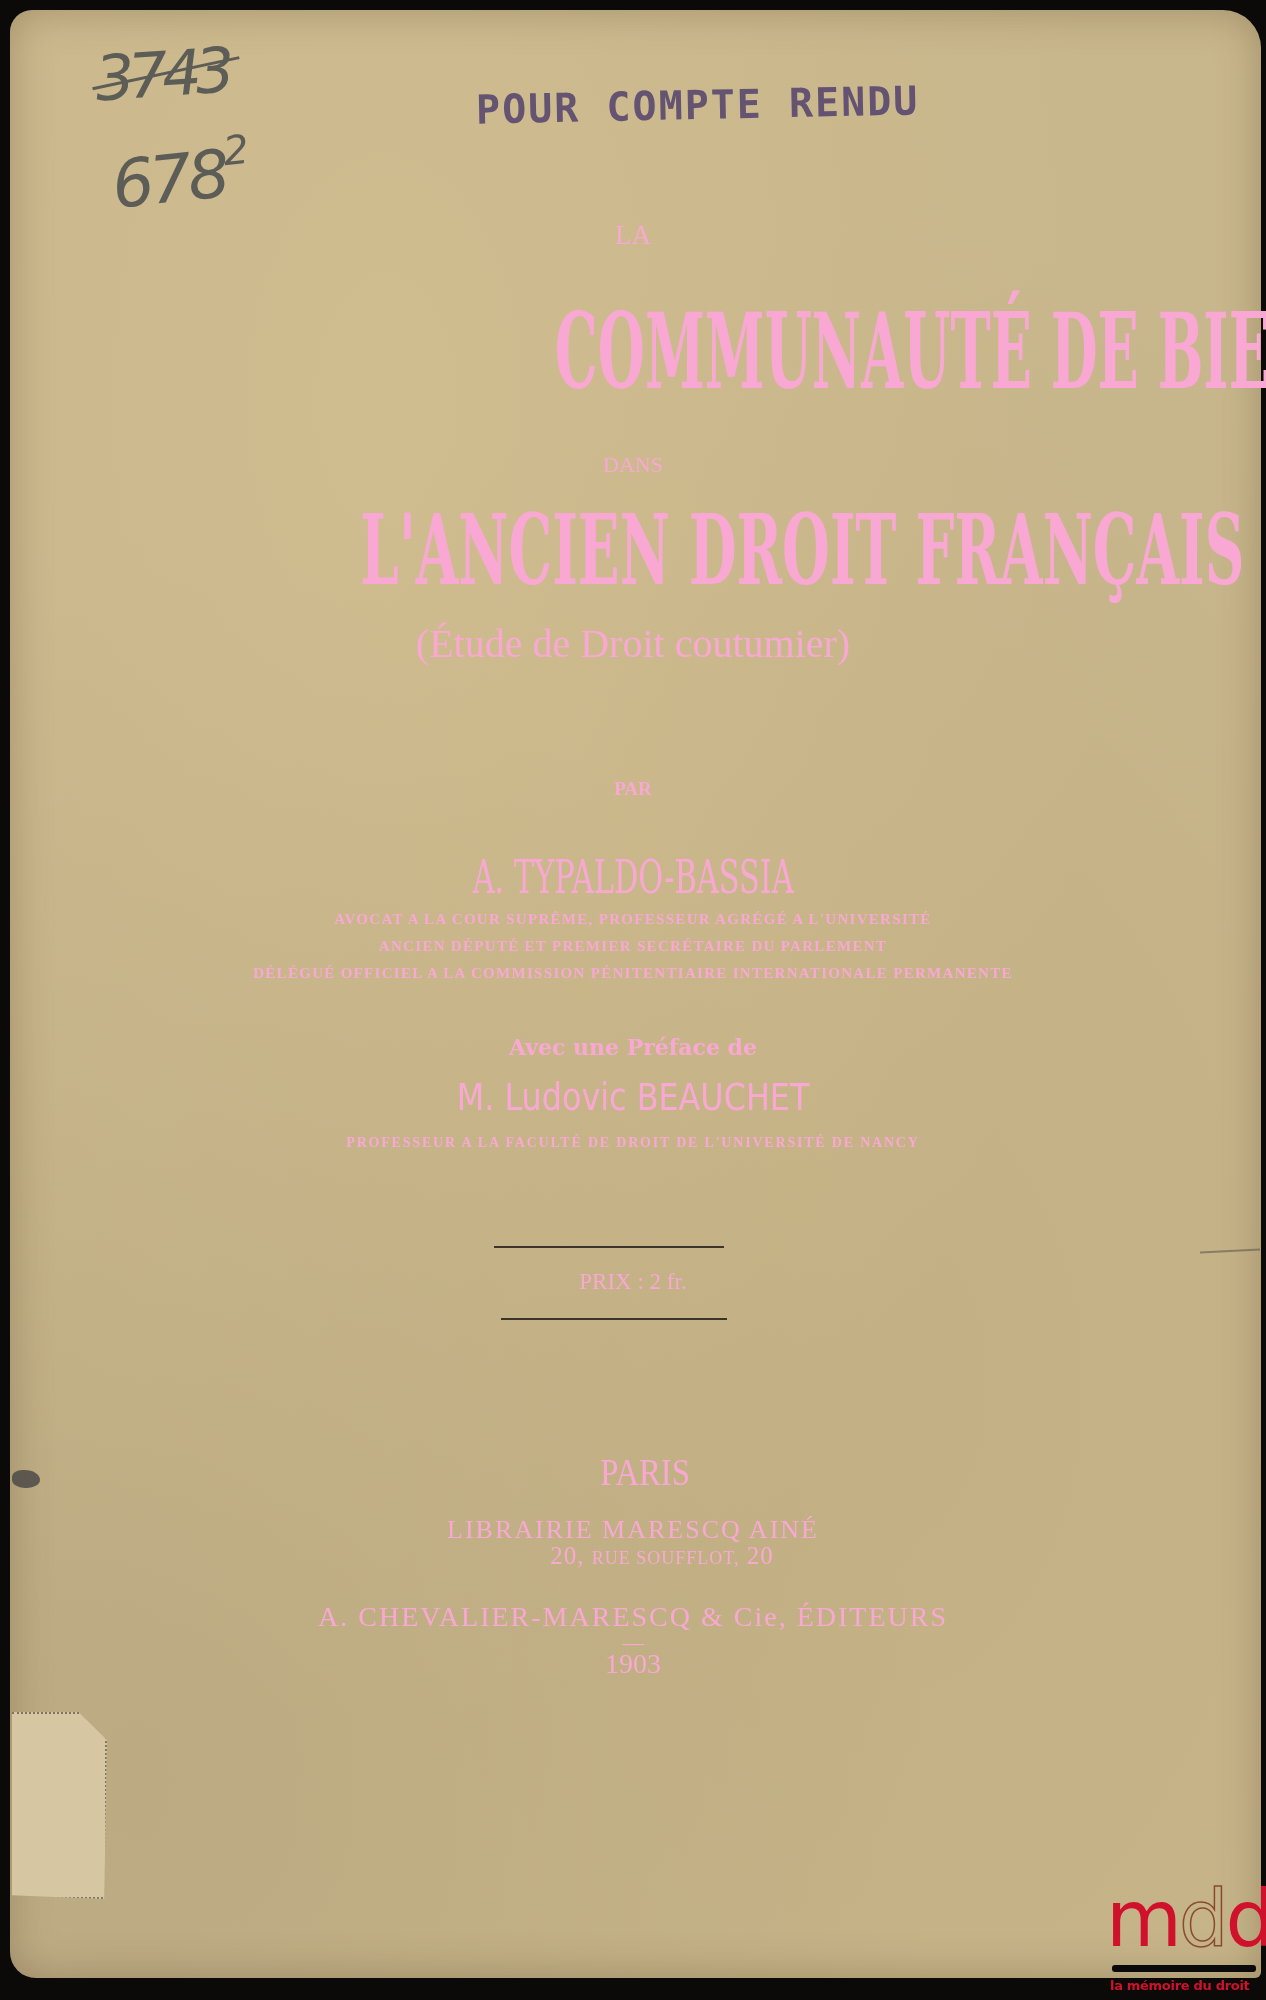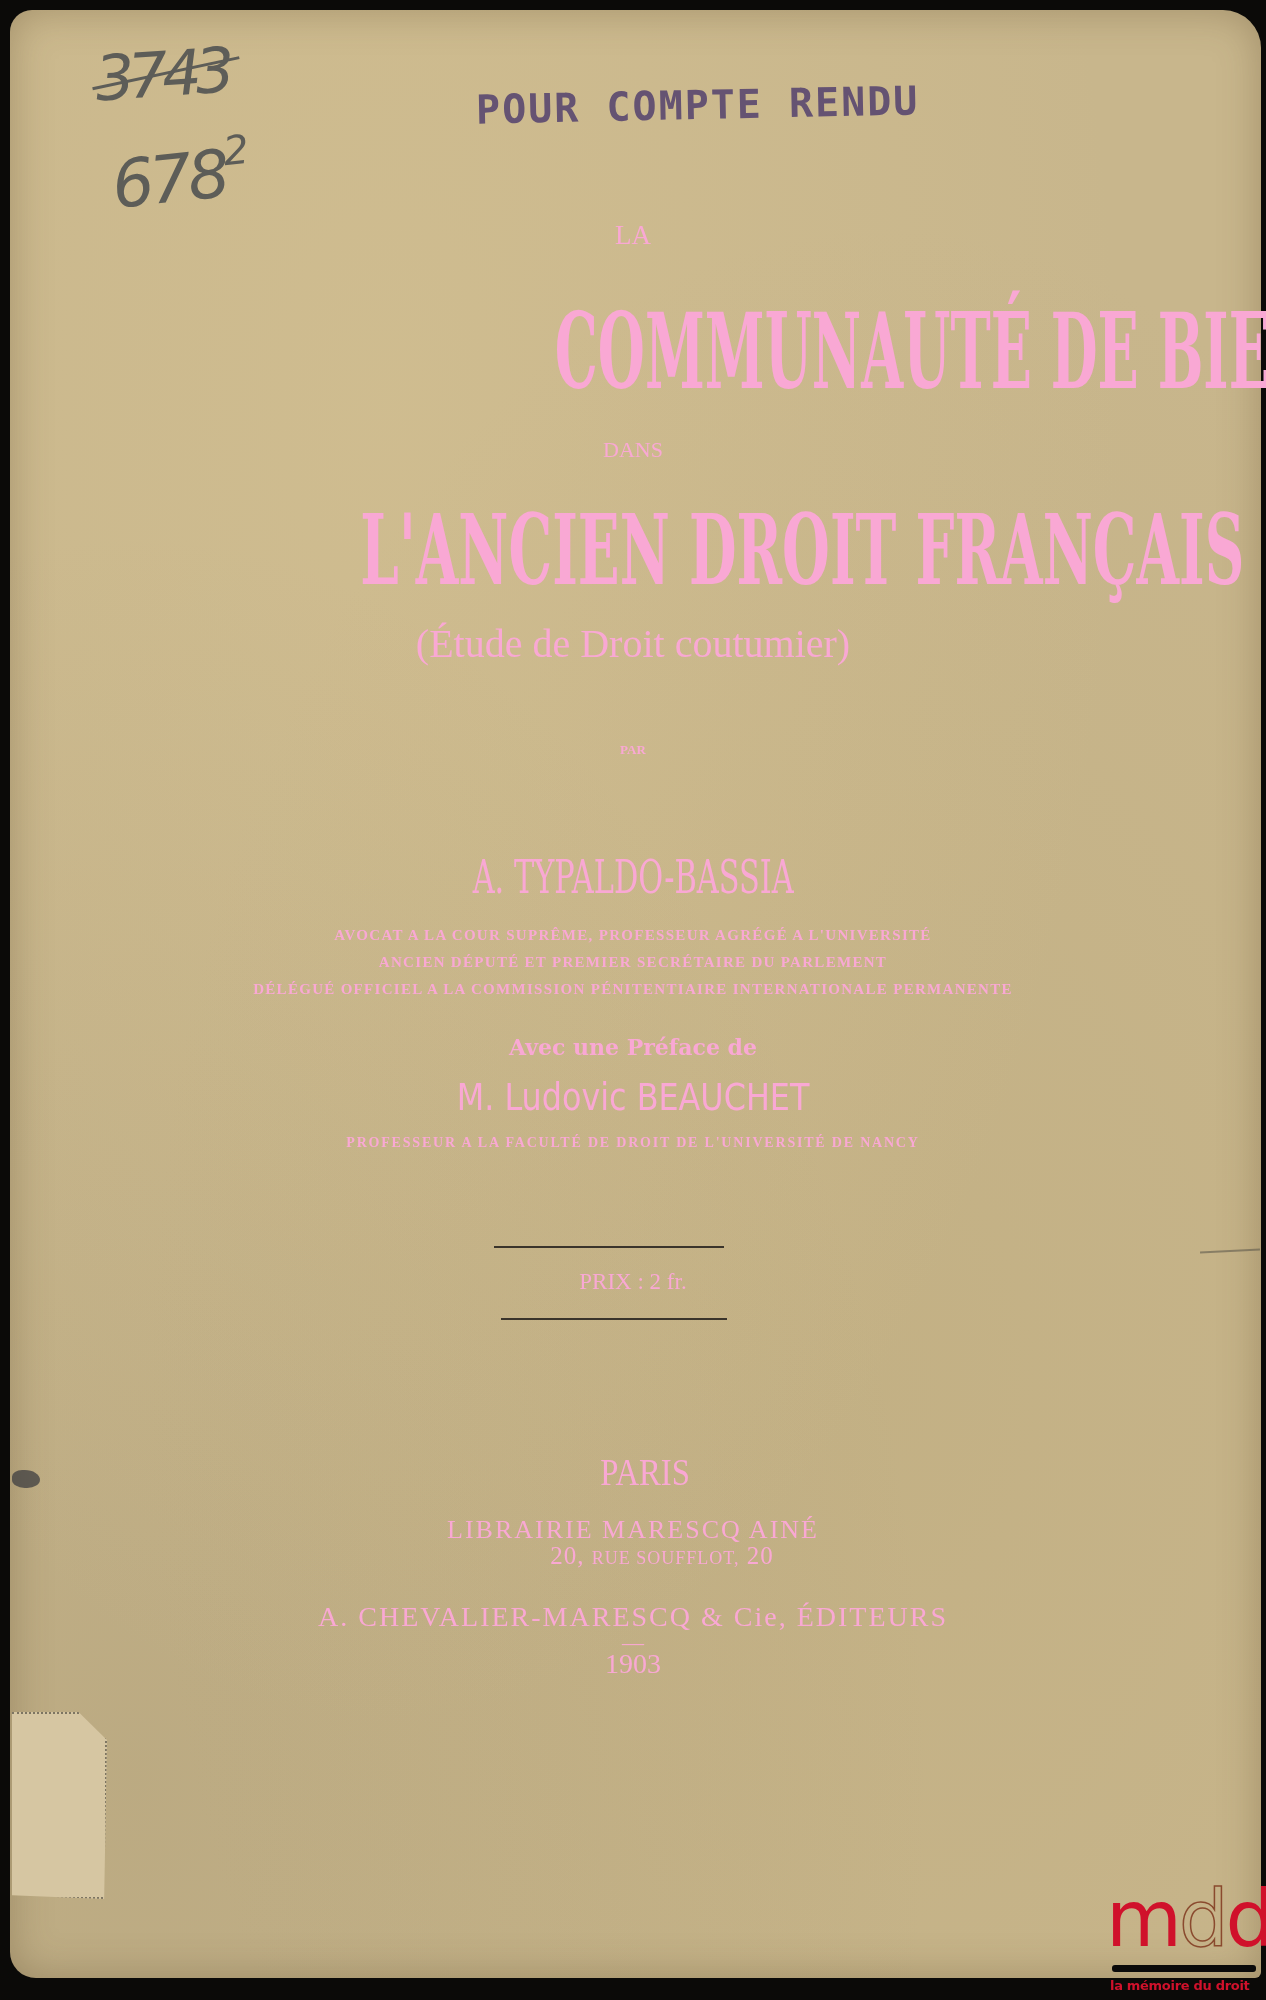--- a/index.html
+++ b/index.html
@@ -26,28 +26,28 @@
     .pencil-a .strike { position: absolute; left: -4px; top: 34px; width: 150px; height: 3px; background: #5d5d58; transform: rotate(-8deg); }
     .pencil-b { left: 112px; top: 140px; font-size: 66px; transform: rotate(-6deg); letter-spacing: -4px; }
     .pencil-b sup { font-size: 40px; position: relative; top: -8px; }
 
     .stamp { position: absolute; left: 476px; top: 82px; font-family: "DejaVu Sans Mono", monospace; font-weight: bold;
       font-size: 40px; color: #5a4870; letter-spacing: 2px; transform: rotate(-1.2deg); opacity: 0.9; }
 
     .t-la { top: 220px; font-size: 27px; }
     .t-main { top: 290px; font-size: 104px; font-weight: bold; font-family: "DejaVu Serif", serif; }
     .t-main .cond { transform: scaleX(0.52); }
-    .t-dans { top: 437px; font-size: 22px; }
+    .t-dans { top: 452px; font-size: 22px; }
     .t-ancien { top: 492px; font-size: 98px; font-weight: bold; font-family: "DejaVu Serif", serif; padding-left: 13px; }
     .t-ancien .cond { transform: scaleX(0.56); }
     .t-etude { top: 620px; font-size: 40px; }
-    .t-par { top: 742px; font-size: 13px; font-weight: bold; }
+    .t-par { top: 778px; font-size: 19px; font-weight: bold; }
     .t-author { top: 850px; font-size: 46px; font-family: "DejaVu Serif", serif; }
     .t-author .cond { transform: scaleX(0.66); }
-    .t-cred { font-size: 15px; font-weight: bold; letter-spacing: 1.3px; margin-top: 16px; }
+    .t-cred { font-size: 15px; font-weight: bold; letter-spacing: 1.3px; }
     .t-cred1 { top: 911px; }
     .t-cred2 { top: 938px; }
     .t-cred3 { top: 965px; }
     .t-avec { top: 1022px; font-size: 22px; font-weight: bold; font-family: "DejaVu Serif", serif; margin-top: 12px; }
     .t-beau { top: 1076px; font-size: 37px; font-family: "DejaVu Sans", sans-serif; }
     .t-beau .cond { transform: scaleX(0.86); }
     .t-prof { top: 1135px; font-size: 14px; font-weight: bold; letter-spacing: 1.8px; }
     .rule { position: absolute; height: 2px; background: #3a342b; }
     .rule1 { left: 494px; top: 1246px; width: 230px; }
     .rule2 { left: 501px; top: 1318px; width: 226px; }

